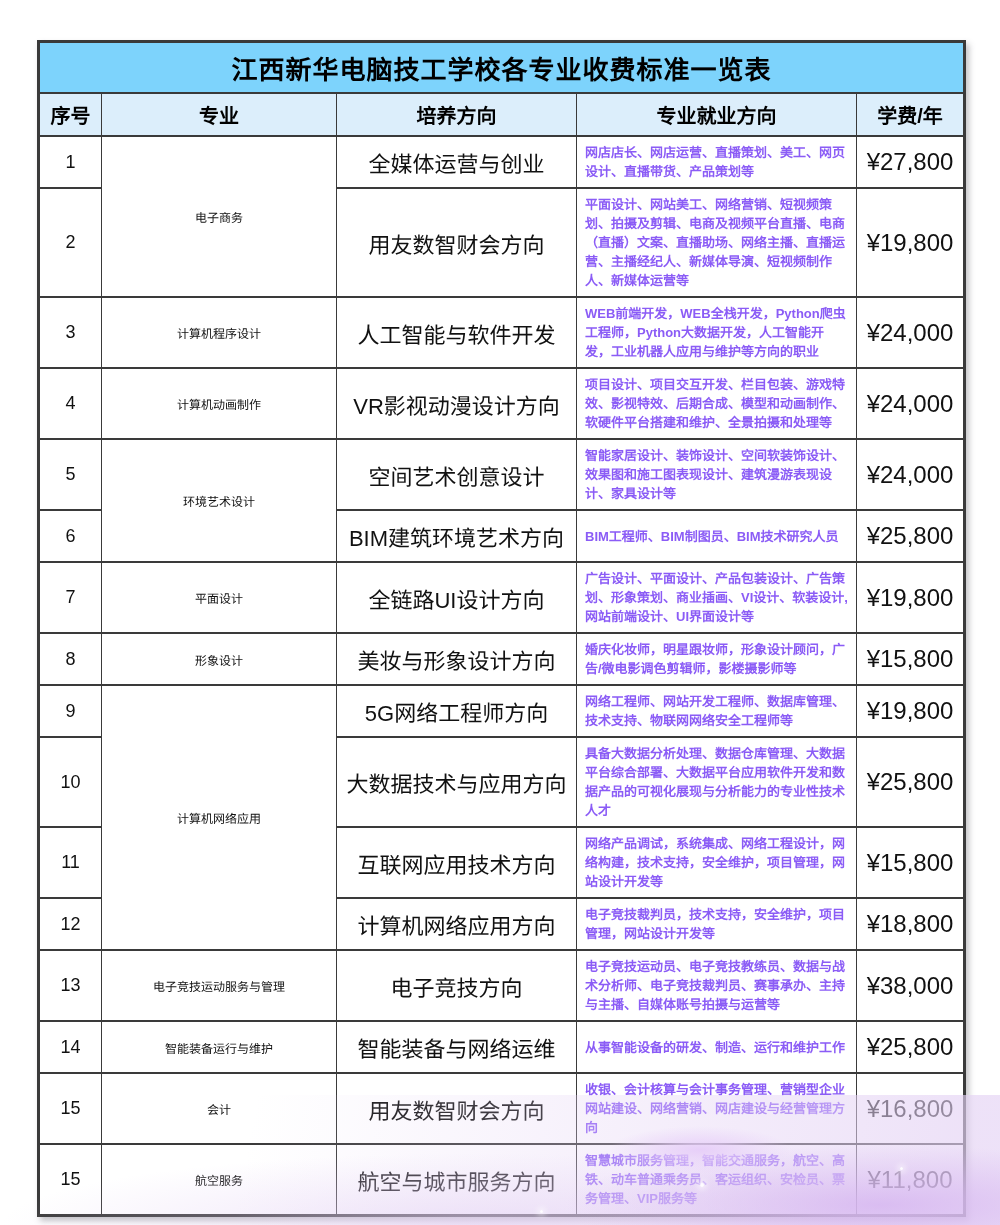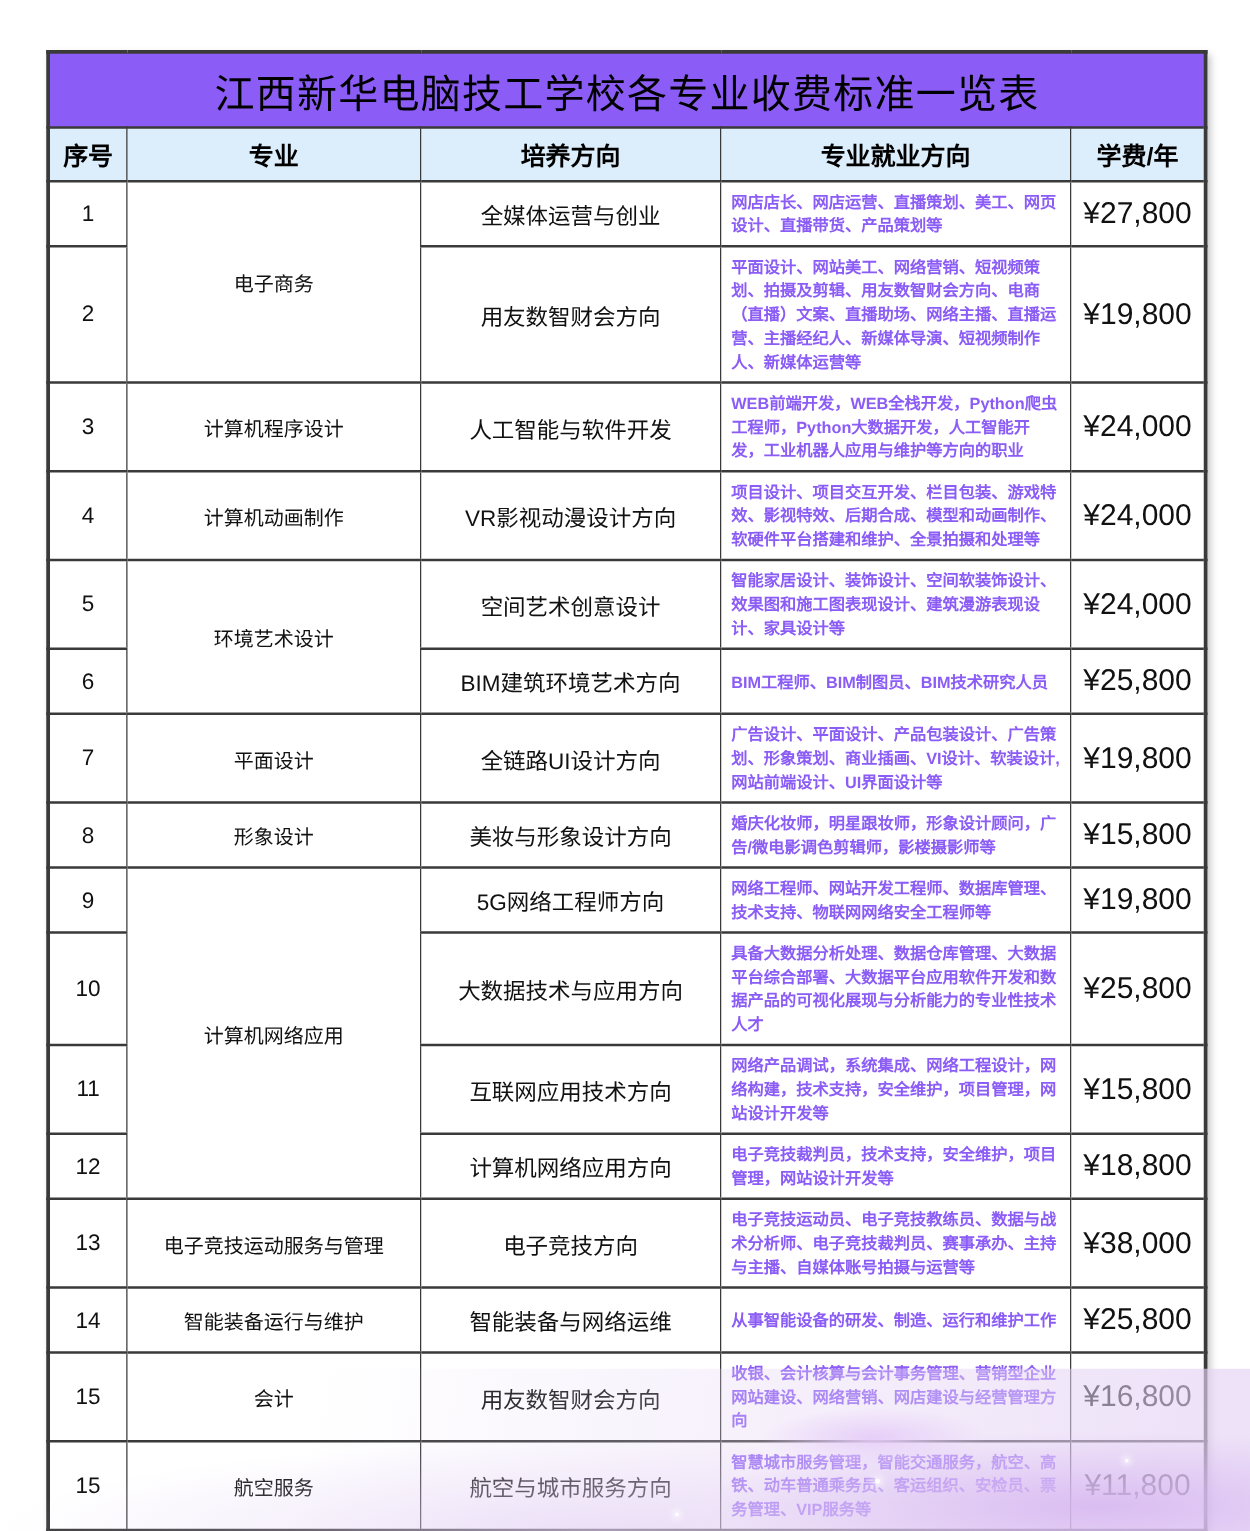--- a/index.html
+++ b/index.html
@@ -55,49 +55,49 @@
     border-left-width: 1px;
     border-right-width: 1px;
     vertical-align: middle;
     padding: 6px 8px;
     box-sizing: border-box;
     word-break: break-all;
   }
   .fee-table { border: 3px solid #3a3a3a; }
 
   .title-cell {
-    background: #8b5cf6;
-    text-align: center;
-    font-size: 32px;
-    font-weight: normal;
+    background: #7dd3fc;
+    text-align: center;
+    font-size: 26px;
+    font-weight: bold;
     letter-spacing: 1px;
     height: 48px;
     color: #000;
   }
   .fee-table th.col-header {
     background: #dceefb;
     text-align: center;
     font-size: 20px;
     font-weight: bold;
     height: 34px;
     color: #000;
     margin-top: 44px;
   }
   .cell-no {
     text-align: center;
     font-size: 18px;
     height: 52px;
   }
   .cell-major {
     text-align: center;
-    font-size: 16px;
+    font-size: 12px;
   }
   .cell-direction {
     text-align: center;
-    font-size: 18px;
+    font-size: 22px;
   }
   .cell-jobs {
     text-align: left;
     font-size: 13px;
     font-weight: 600;
     line-height: 19px;
     color: #8b5cf6;
     padding: 8px 10px;
   }
   .cell-fee {
@@ -134,21 +134,21 @@
   <tr>
         <td class="cell-no">1</td>
         <td class="cell-major" rowspan="2">电子商务</td>
         <td class="cell-direction">全媒体运营与创业</td>
         <td class="cell-jobs">网店店长、网店运营、直播策划、美工、网页设计、直播带货、产品策划等</td>
         <td class="cell-fee">¥27,800</td>
       </tr>
       <tr>
         <td class="cell-no">2</td>
         <td class="cell-direction">用友数智财会方向</td>
-        <td class="cell-jobs">平面设计、网站美工、网络营销、短视频策划、拍摄及剪辑、用友数智财会方向、电商（直播）文案、直播助场、网络主播、直播运营、主播经纪人、新媒体导演、短视频制作人、新媒体运营等</td>
+        <td class="cell-jobs">平面设计、网站美工、网络营销、短视频策划、拍摄及剪辑、电商及视频平台直播、电商（直播）文案、直播助场、网络主播、直播运营、主播经纪人、新媒体导演、短视频制作人、新媒体运营等</td>
         <td class="cell-fee">¥19,800</td>
       </tr>
       <tr>
         <td class="cell-no">3</td>
         <td class="cell-major">计算机程序设计</td>
         <td class="cell-direction">人工智能与软件开发</td>
         <td class="cell-jobs">WEB前端开发，WEB全栈开发，Python爬虫工程师，Python大数据开发，人工智能开发，工业机器人应用与维护等方向的职业</td>
         <td class="cell-fee">¥24,000</td>
       </tr>
       <tr>

